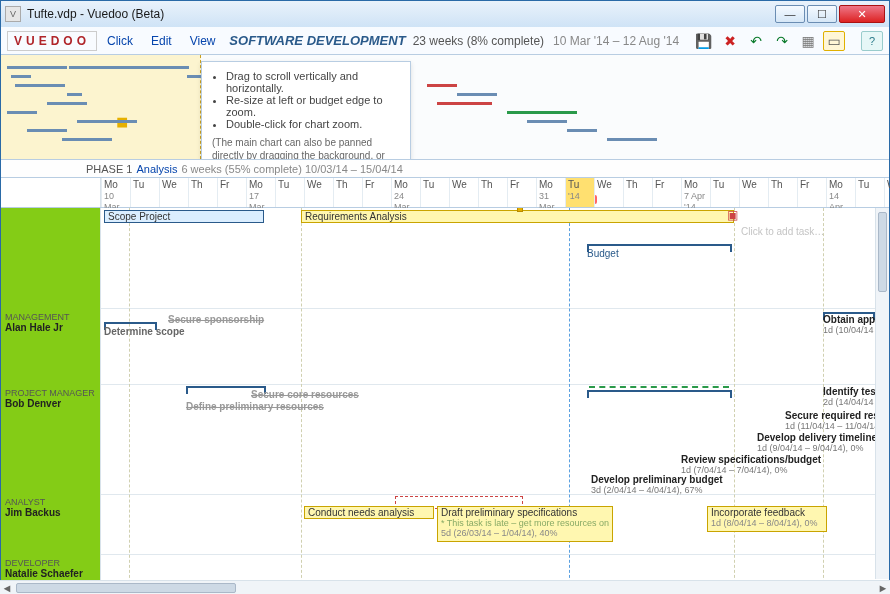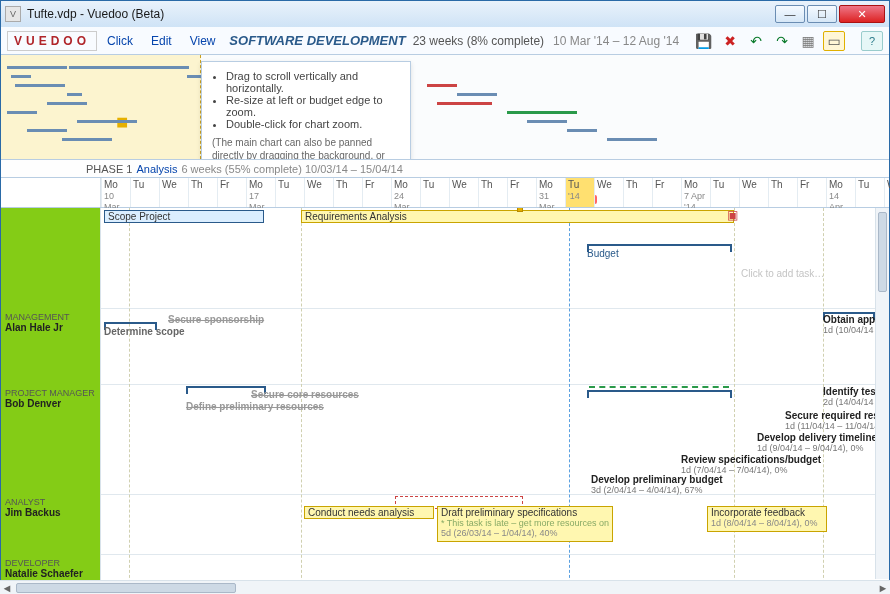--- a/index.html
+++ b/index.html
@@ -74,21 +74,21 @@
   .task-bar{position:absolute;height:13px;border:1px solid #2a5a8a;background:#e8f2ff;font-size:10px;padding:0 3px;overflow:hidden;white-space:nowrap;display:flex;align-items:center;z-index:4;}
   .task-bar.yellow{background:#fff7b0;border-color:#c9a400;}
   .task-bar.blue{background:#dbeeff;border-color:#2a5a8a;}
   .task-label{position:absolute;font-size:10px;color:#666;white-space:nowrap;z-index:4;font-weight:bold;}
   .task-label.strike{text-decoration:line-through;color:#999;}
   .task-sub{position:absolute;font-size:9px;color:#777;white-space:nowrap;z-index:4;}
   .task-sub.late{color:#8a6;}
   .bracket{position:absolute;border-top:2px solid #2a5a8a;height:6px;z-index:4;}
   .bracket::before,.bracket::after{content:"";position:absolute;top:0;width:0;height:6px;border-left:2px solid #2a5a8a;}
   .bracket::before{left:0;} .bracket::after{right:0;}
-  .ghost{position:absolute;font-size:10px;color:#c4c4c4;z-index:2;margin-top:42px;}
+  .ghost{position:absolute;font-size:10px;color:#c4c4c4;z-index:2;}
   .dashed-red{position:absolute;border:1px dashed #c44;z-index:3;height:13px;}
   .green-dashed{position:absolute;border-top:2px dashed #2a9a4a;z-index:4;}
   .mini-handle{position:absolute;width:6px;height:6px;background:#e6b000;border:1px solid #b88a00;z-index:5;}
   .milestone{position:absolute;width:10px;height:10px;z-index:5;color:#c44;font-size:12px;line-height:10px;}
   .budget-lbl{position:absolute;font-size:10px;color:#2a5a8a;z-index:4;}
 
   
   .scroll-v{position:absolute;right:0;top:0;bottom:14px;width:14px;background:#f0f4f8;border-left:1px solid #d8e2ea;z-index:10;}
   .scroll-v .thumb{position:absolute;left:2px;right:2px;top:4px;height:80px;background:#cdd9e5;border:1px solid #aab8c8;border-radius:2px;}
   .scroll-h{position:absolute;left:0;right:0;bottom:0;height:14px;background:#f0f4f8;border-top:1px solid #d8e2ea;z-index:10;display:flex;align-items:center;}

